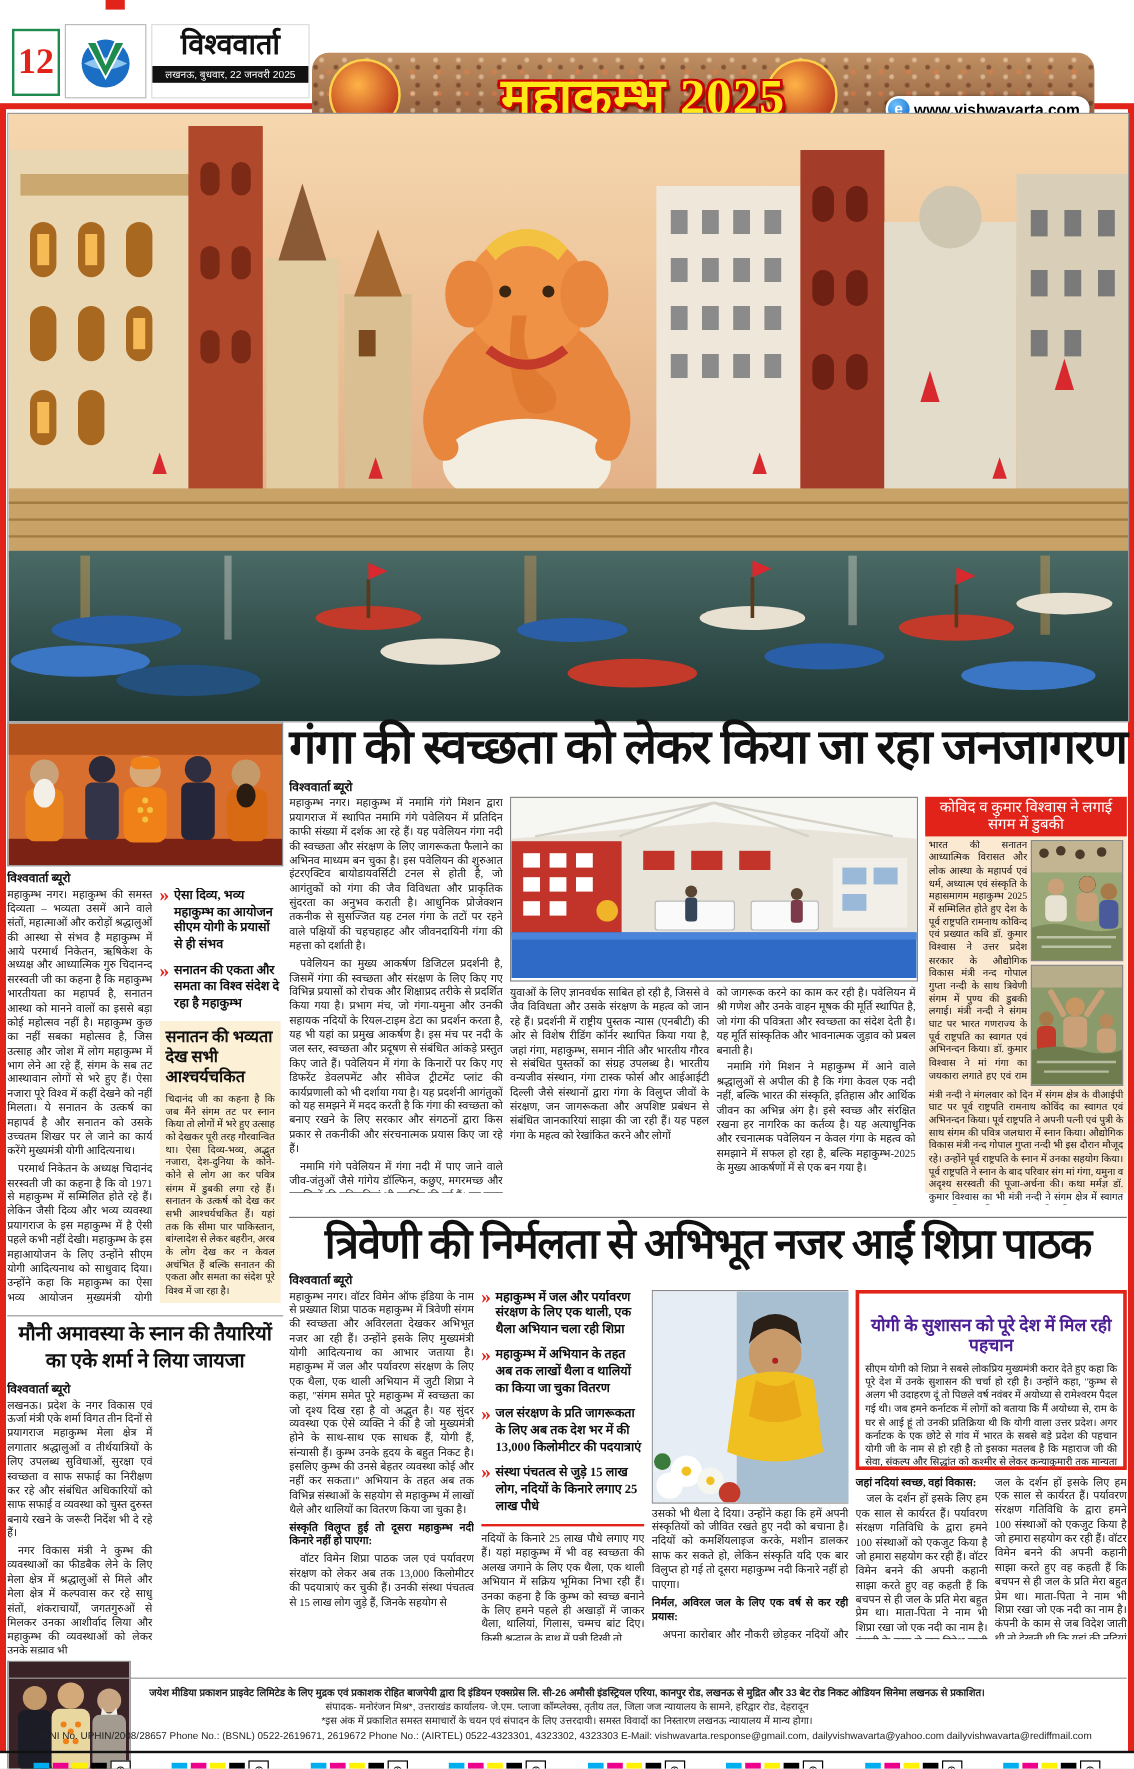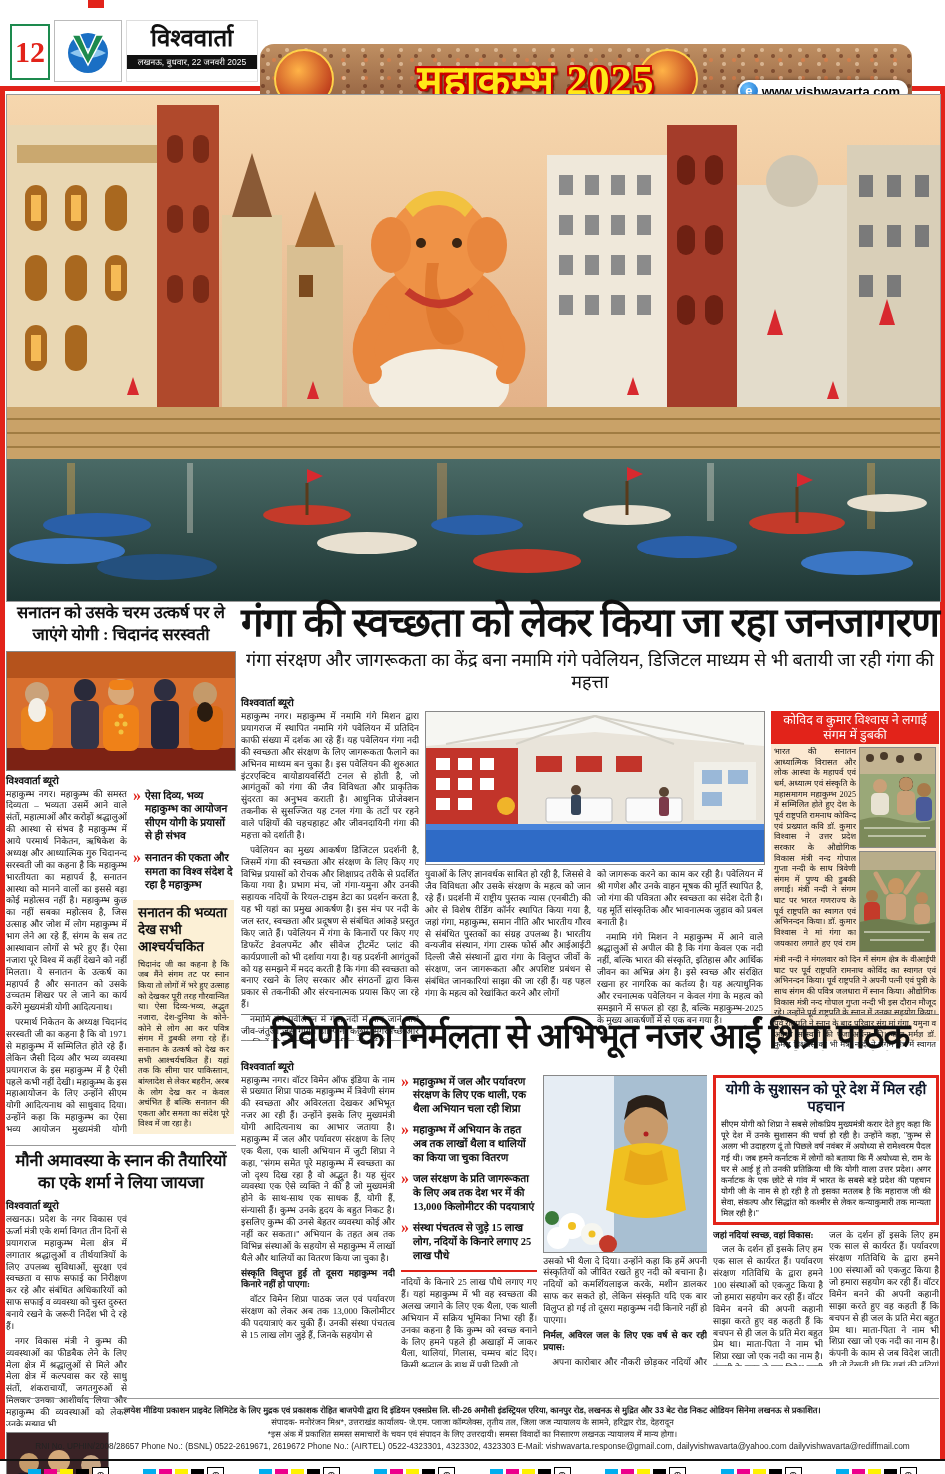--- a/index.html
+++ b/index.html
@@ -89,21 +89,21 @@
   .triveni h1{font-size:35px;font-weight:bold;text-align:center;margin:0;line-height:1.1;white-space:nowrap;letter-spacing:-1px;}
   .triveni .sub{font-size:17px;text-align:center;margin:3px 0 1px;line-height:1.2;}
   .tri-row{display:flex;gap:6px;margin-top:1px;}
   .tri-c1{width:156px;height:292px;}
   .tri-c2{width:138px;height:292px;}
   .tri-c2 .rule{height:2px;background:#e2231a;margin:4px 0 5px;}
   .tri-c3{width:166px;height:292px;}
   .tri-c3 .ph{width:164px;height:176px;border:1px solid #888;overflow:hidden;margin-bottom:3px;}
   .tri-c4{width:226px;height:292px;}
   .yogi-box{border:3px solid #e2231a;padding:3px 5px;height:138px;overflow:hidden;}
-  .yogi-box h3{color:#0f172a;font-size:14.5px;font-weight:bold;text-align:center;margin:0 0 4px;line-height:1.2;}
+  .yogi-box h3{color:#4c1d95;font-size:14.5px;font-weight:bold;text-align:center;margin:16px 0 4px;line-height:1.2;}
   .yogi-box p{font-size:8.4px;line-height:1.32;text-align:justify;margin:0;}
   .tri-c4 .minis{display:flex;gap:6px;margin-top:5px;}
   .tri-c4 .minis .m{width:110px;height:136px;overflow:hidden;}
   
   .footer{position:absolute;left:0;top:1398px;width:945px;}
   .footer .hr1{height:1px;background:#999;margin:0 6px;}
   .foot-lines{padding:5px 30px 4px;text-align:center;font-family:"Liberation Sans","DejaVu Sans",sans-serif;}
   .foot-lines .fl{font-size:8.3px;line-height:1.45;color:#222;}
   .foot-lines .fl.b{font-weight:bold;}
   .footer .hr2{height:2px;background:#111;margin:3px 0 6px;}
@@ -303,21 +303,20 @@
       </g>
       <g fill="#d8292f">
           <polygon points="300,388 300,374 316,381"></polygon>
           <polygon points="620,386 620,372 636,379"></polygon>
           <polygon points="790,392 790,378 806,385"></polygon>
         </g>
     </svg>
   </div>
 
   <div class="left-rail">
-    <h2 class="lr-head">सनातन को उसके चरम उत्कर्ष पर ले जाएंगे योगी : चिदानंद सरस्वती</h2>
     <div class="lr-photo">
       <svg width="228" height="118" viewBox="0 0 228 118">
         <rect width="228" height="118" fill="#d96f2e"></rect>
         <rect x="0" y="0" width="228" height="26" fill="#b5531c"></rect>
         <rect x="0" y="96" width="228" height="22" fill="#7c2214"></rect>
         <g>
             <circle cx="30" cy="42" r="12" fill="#caa27a"></circle>
             <rect x="14" y="54" width="32" height="44" rx="8" fill="#e8821e"></rect>
             <ellipse cx="30" cy="58" rx="9" ry="12" fill="#f3efe6"></ellipse>
           </g>
@@ -406,21 +405,20 @@
           <div class="txt">
             <p class="body first">जाने। मंत्री एके शर्मा मंगलवार को निर्वाणी अखाड़ा के महामण्डलेश्वर श्री कैलाशानन्द जी महाराज, शाम्भवी पीठाधीश्वर श्री स्वामी आनंदस्वरूप जी महाराज, शंकराचार्य जगन्नाथपुरी स्वामी श्री निश्चलानंद जी महाराज, जगदगुरु स्वामी रामभद्राचार्य जी, सिद्धपीठ माता शाकुम्भरी देवी पीठाधीश्वर आशुतोष महाराज जी से मिले तथा यहां पर स्थापित विभिन्न देव स्थानों, मंदिरों में जाकर पूजा अर्चना की।</p>
           </div>
         </div>
       </div>
     </div>
   </div>
 
   <div class="lead">
     <h1>गंगा की स्वच्छता को लेकर किया जा रहा जनजागरण</h1>
-    <div class="sub">गंगा संरक्षण और जागरूकता का केंद्र बना नमामि गंगे पवेलियन, डिजिटल माध्यम से भी बतायी जा रही गंगा की महत्ता</div>
     <div class="byline">विश्ववार्ता ब्यूरो</div>
     <div class="lead-body">
       <div class="lead-colA col">
         <p class="body first">महाकुम्भ नगर। महाकुम्भ में नमामि गंगे मिशन द्वारा प्रयागराज में स्थापित नमामि गंगे पवेलियन में प्रतिदिन काफी संख्या में दर्शक आ रहे हैं। यह पवेलियन गंगा नदी की स्वच्छता और संरक्षण के लिए जागरूकता फैलाने का अभिनव माध्यम बन चुका है। इस पवेलियन की शुरुआत इंटरएक्टिव बायोडायवर्सिटी टनल से होती है, जो आगंतुकों को गंगा की जैव विविधता और प्राकृतिक सुंदरता का अनुभव कराती है। आधुनिक प्रोजेक्शन तकनीक से सुसज्जित यह टनल गंगा के तटों पर रहने वाले पक्षियों की चहचहाहट और जीवनदायिनी गंगा की महत्ता को दर्शाती है।</p>
         <p class="body">पवेलियन का मुख्य आकर्षण डिजिटल प्रदर्शनी है, जिसमें गंगा की स्वच्छता और संरक्षण के लिए किए गए विभिन्न प्रयासों को रोचक और शिक्षाप्रद तरीके से प्रदर्शित किया गया है। प्रभाग मंच, जो गंगा-यमुना और उनकी सहायक नदियों के रियल-टाइम डेटा का प्रदर्शन करता है, यह भी यहां का प्रमुख आकर्षण है। इस मंच पर नदी के जल स्तर, स्वच्छता और प्रदूषण से संबंधित आंकड़े प्रस्तुत किए जाते हैं। पवेलियन में गंगा के किनारों पर किए गए डिफरेंट डेवलपमेंट और सीवेज ट्रीटमेंट प्लांट की कार्यप्रणाली को भी दर्शाया गया है। यह प्रदर्शनी आगंतुकों को यह समझने में मदद करती है कि गंगा की स्वच्छता को बनाए रखने के लिए सरकार और संगठनों द्वारा किस प्रकार से तकनीकी और संरचनात्मक प्रयास किए जा रहे हैं।</p>
         <p class="body">नमामि गंगे पवेलियन में गंगा नदी में पाए जाने वाले जीव-जंतुओं जैसे गांगेय डॉल्फिन, कछुए, मगरमच्छ और मछलियों की प्रतिकृतियां भी प्रदर्शित की गई हैं। यह पहल खासकर बच्चों और</p>
       </div>
       <div class="lead-mid">
         <div class="ph">
           <svg width="338" height="150" viewBox="0 0 338 150">

